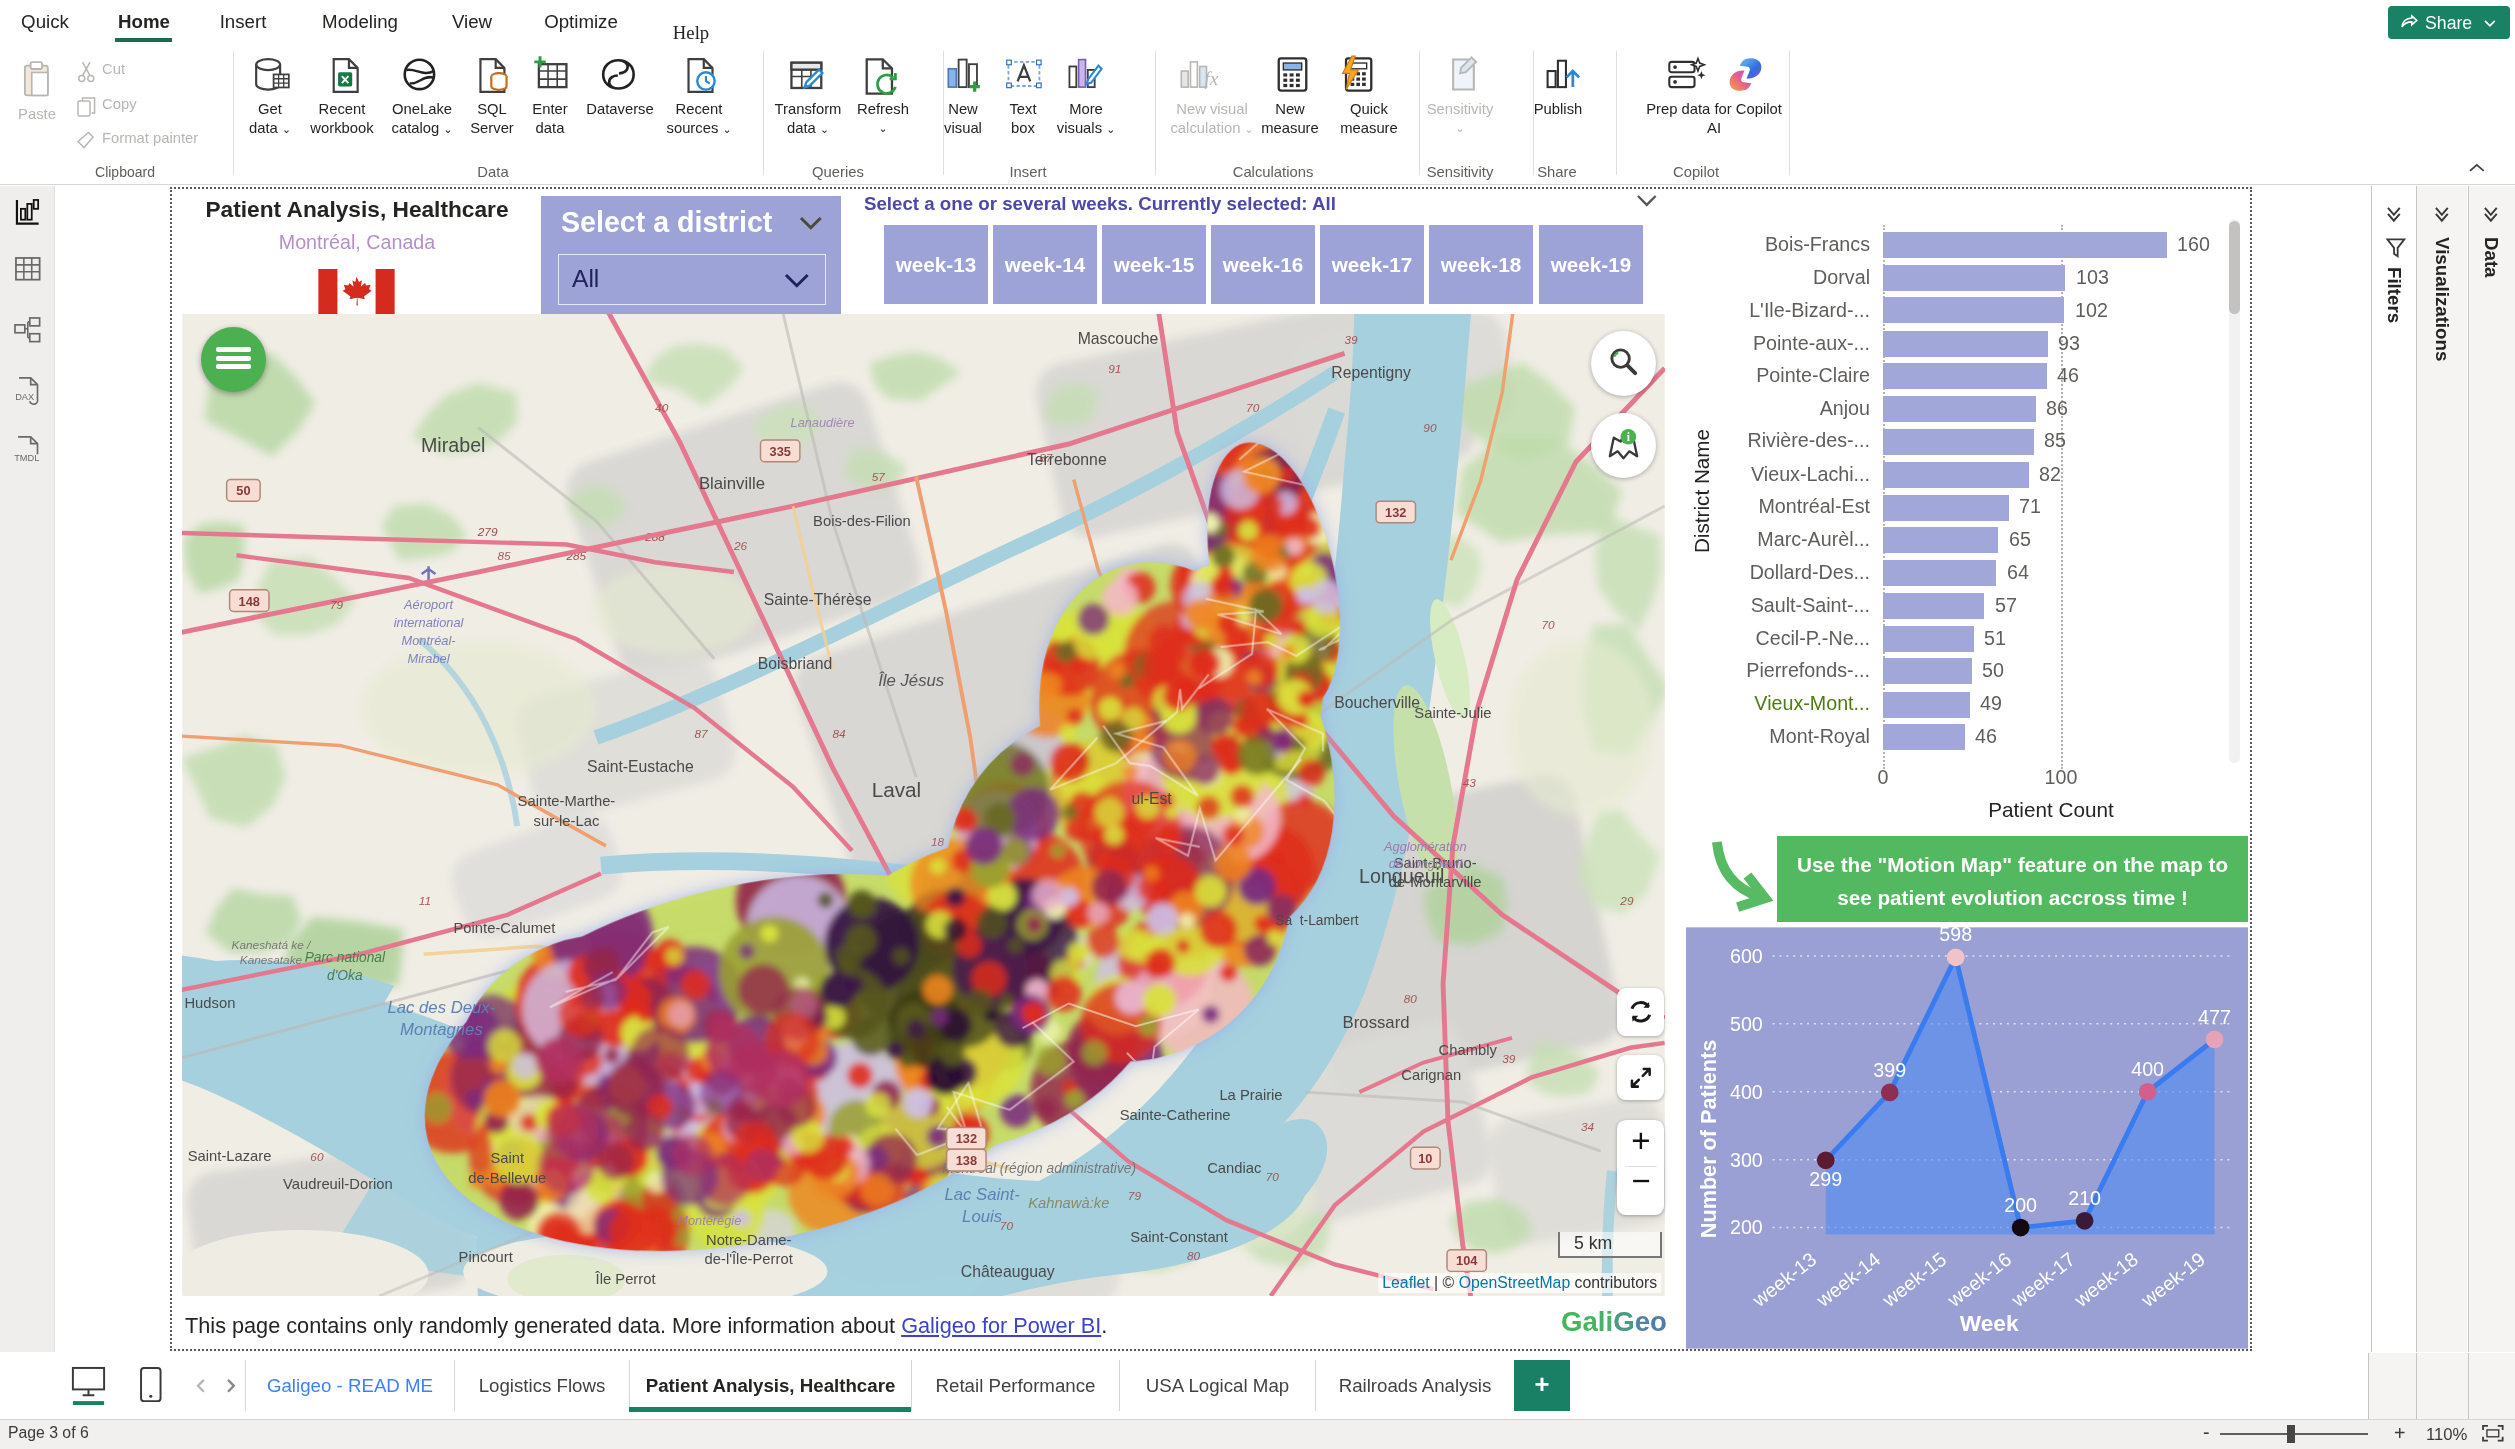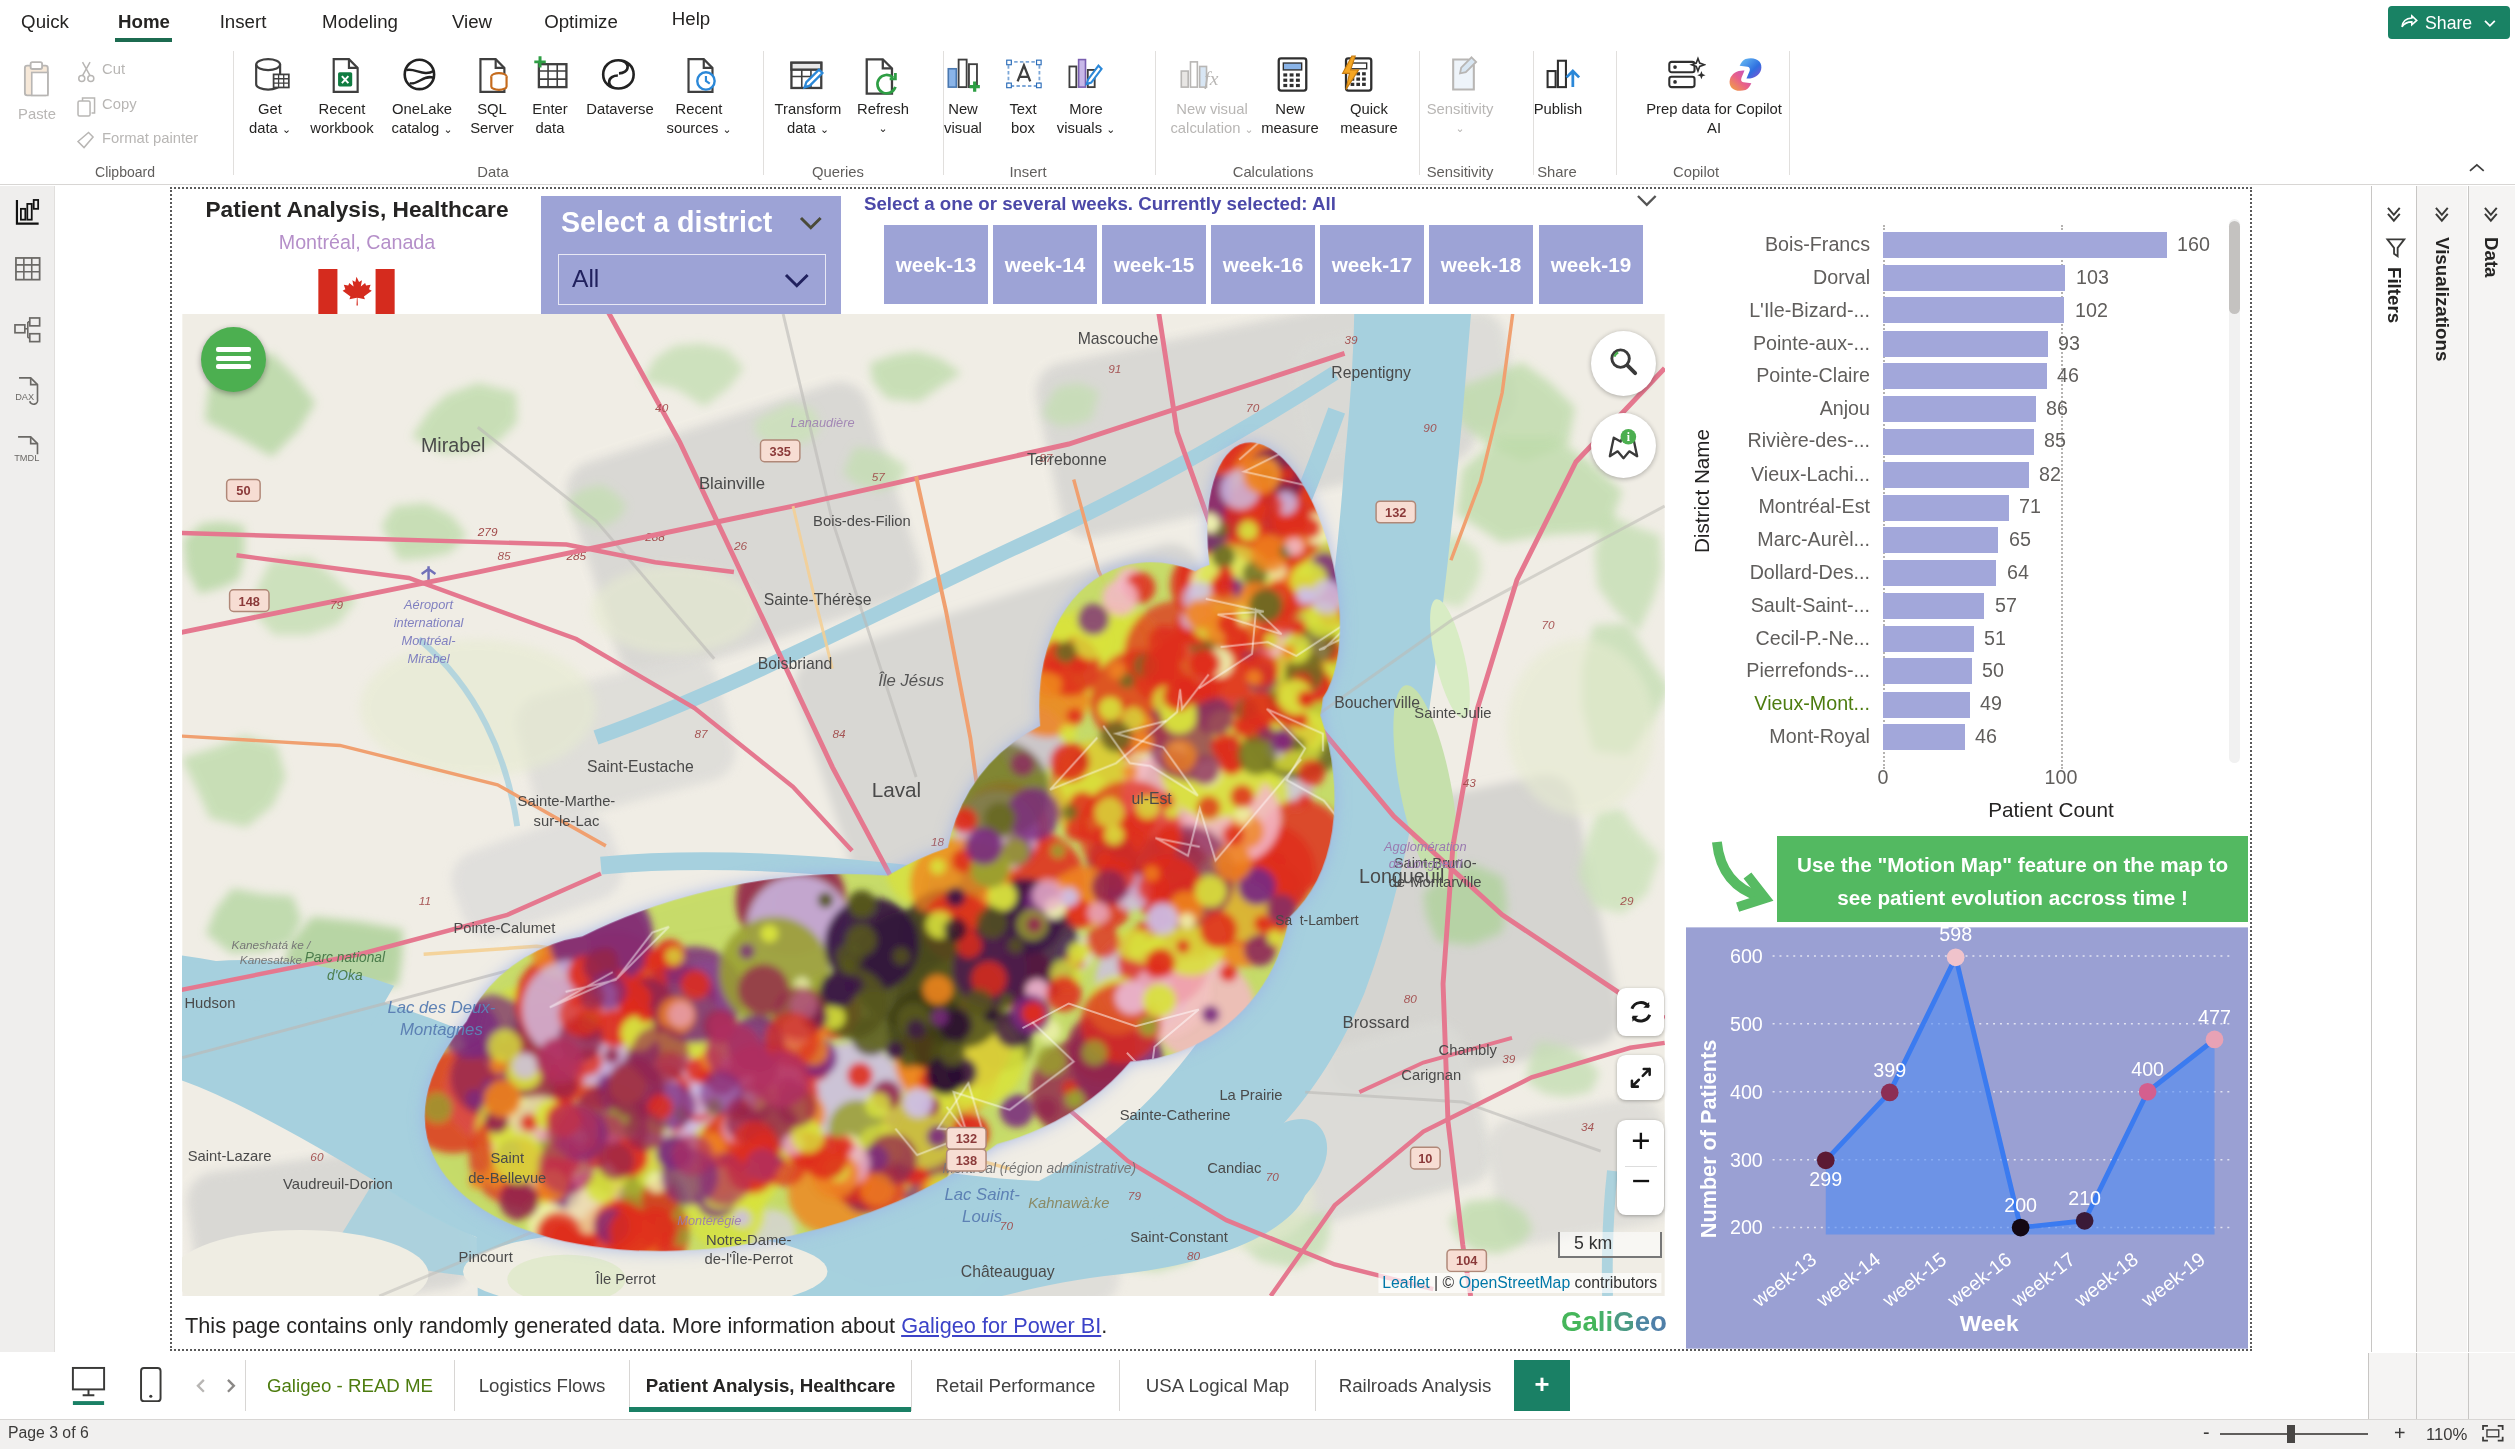--- a/index.html
+++ b/index.html
@@ -5,21 +5,21 @@
 body{position:relative}
 .abs{position:absolute}
 </style></head><body>
 <div class="abs" style="left:0;top:0;width:2516px;height:185px;background:#fff;border-bottom:1px solid #d8d6d4">
 <div class="abs" style="left:45px;top:10.8px;transform:translateX(-50%);font-size:18.7px;color:#252423;">Quick</div>
 <div class="abs" style="left:144px;top:10.8px;transform:translateX(-50%);font-size:18.7px;color:#252423;font-weight:bold;">Home</div>
 <div class="abs" style="left:243px;top:10.8px;transform:translateX(-50%);font-size:18.7px;color:#252423;">Insert</div>
 <div class="abs" style="left:360px;top:10.8px;transform:translateX(-50%);font-size:18.7px;color:#252423;">Modeling</div>
 <div class="abs" style="left:472px;top:10.8px;transform:translateX(-50%);font-size:18.7px;color:#252423;">View</div>
 <div class="abs" style="left:581px;top:10.8px;transform:translateX(-50%);font-size:18.7px;color:#252423;">Optimize</div>
-<div class="abs" style="left:691px;top:8px;transform:translateX(-50%);font-size:18.7px;color:#252423;">Help</div>
+<div class="abs" style="left:691px;top:22px;transform:translateX(-50%);font-size:18.7px;color:#252423;font-family:Liberation Serif, serif;">Help</div>
 <div class="abs" style="left:115px;top:38px;width:57px;height:3.9px;background:#1c6b50"></div>
 <div class="abs" style="left:233px;top:51px;width:1px;height:124px;background:#e1dfdd"></div>
 <div class="abs" style="left:763px;top:51px;width:1px;height:124px;background:#e1dfdd"></div>
 <div class="abs" style="left:943px;top:51px;width:1px;height:124px;background:#e1dfdd"></div>
 <div class="abs" style="left:1155px;top:51px;width:1px;height:124px;background:#e1dfdd"></div>
 <div class="abs" style="left:1419px;top:51px;width:1px;height:124px;background:#e1dfdd"></div>
 <div class="abs" style="left:1533px;top:51px;width:1px;height:124px;background:#e1dfdd"></div>
 <div class="abs" style="left:1616px;top:51px;width:1px;height:124px;background:#e1dfdd"></div>
 <div class="abs" style="left:1789px;top:51px;width:1px;height:124px;background:#e1dfdd"></div>
 <div class="abs" style="left:125px;top:164px;transform:translateX(-50%);font-size:14px;color:#605e5c">Clipboard</div>
@@ -324,21 +324,21 @@
 <svg class="abs" style="left:138px;top:1366px" width="25.6" height="39" viewBox="0 0 26 40">
     <rect x="3" y="2" width="20" height="34" rx="3" fill="none" stroke="#3a3a38" stroke-width="2"></rect>
     <circle cx="13" cy="31" r="1.6" fill="#3a3a38"></circle>
   </svg>
 <svg class="abs" style="left:193px;top:1377px" width="15.8" height="17.7" viewBox="0 0 16 18">
     <path d="M11 3 l-6 6 6 6" fill="none" stroke="#b8b6b4" stroke-width="2.4"></path>
   </svg>
 <svg class="abs" style="left:223px;top:1377px" width="15.8" height="17.7" viewBox="0 0 16 18">
     <path d="M5 3 l6 6 -6 6" fill="none" stroke="#8a8886" stroke-width="2.4"></path>
   </svg>
-<div class="abs" style="left:245px;top:1360px;width:209px;height:51px;border-left:1px solid #d8d6d4;font-size:18.7px;color:#4d7c0f;text-align:center;line-height:51px;white-space:nowrap;overflow:hidden">Galigeo - READ ME</div>
+<div class="abs" style="left:245px;top:1360px;width:209px;height:51px;border-left:1px solid #d8d6d4;font-size:18.7px;color:#3b82f6;text-align:center;line-height:51px;white-space:nowrap;overflow:hidden">Galigeo - READ ME</div>
 <div class="abs" style="left:454px;top:1360px;width:175px;height:51px;border-left:1px solid #d8d6d4;font-size:18.7px;color:#424242;text-align:center;line-height:51px;white-space:nowrap;overflow:hidden">Logistics Flows</div>
 <div class="abs" style="left:629px;top:1360px;width:282px;height:51px;border-left:1px solid #d8d6d4;font-size:18.7px;font-weight:bold;color:#252423;text-align:center;line-height:51px;white-space:nowrap;overflow:hidden">Patient Analysis, Healthcare</div>
 <div class="abs" style="left:629px;top:1407px;width:282px;height:4.9px;background:#1a8065"></div>
 <div class="abs" style="left:911px;top:1360px;width:208px;height:51px;border-left:1px solid #d8d6d4;font-size:18.7px;color:#424242;text-align:center;line-height:51px;white-space:nowrap;overflow:hidden">Retail Performance</div>
 <div class="abs" style="left:1119px;top:1360px;width:196px;height:51px;border-left:1px solid #d8d6d4;font-size:18.7px;color:#424242;text-align:center;line-height:51px;white-space:nowrap;overflow:hidden">USA Logical Map</div>
 <div class="abs" style="left:1315px;top:1360px;width:199px;height:51px;border-left:1px solid #d8d6d4;font-size:18.7px;color:#424242;text-align:center;line-height:51px;white-space:nowrap;overflow:hidden">Railroads Analysis</div>
 <div class="abs" style="left:1514px;top:1360px;width:1px;height:51px;background:#d8d6d4"></div>
 <div class="abs" style="left:1514px;top:1360px;width:56px;height:51px;background:#1a8065;color:#fff;font-size:25.6px;font-weight:bold;text-align:center;line-height:49px">+</div>
 <div class="abs" style="left:0;top:1419px;width:2516px;height:30.5px;background:#f1f0ef;border-top:1px solid #d8d6d4"></div>
 <div class="abs" style="left:7.9px;top:1424px;font-size:15.8px;color:#3b3a39">Page 3 of 6</div>

